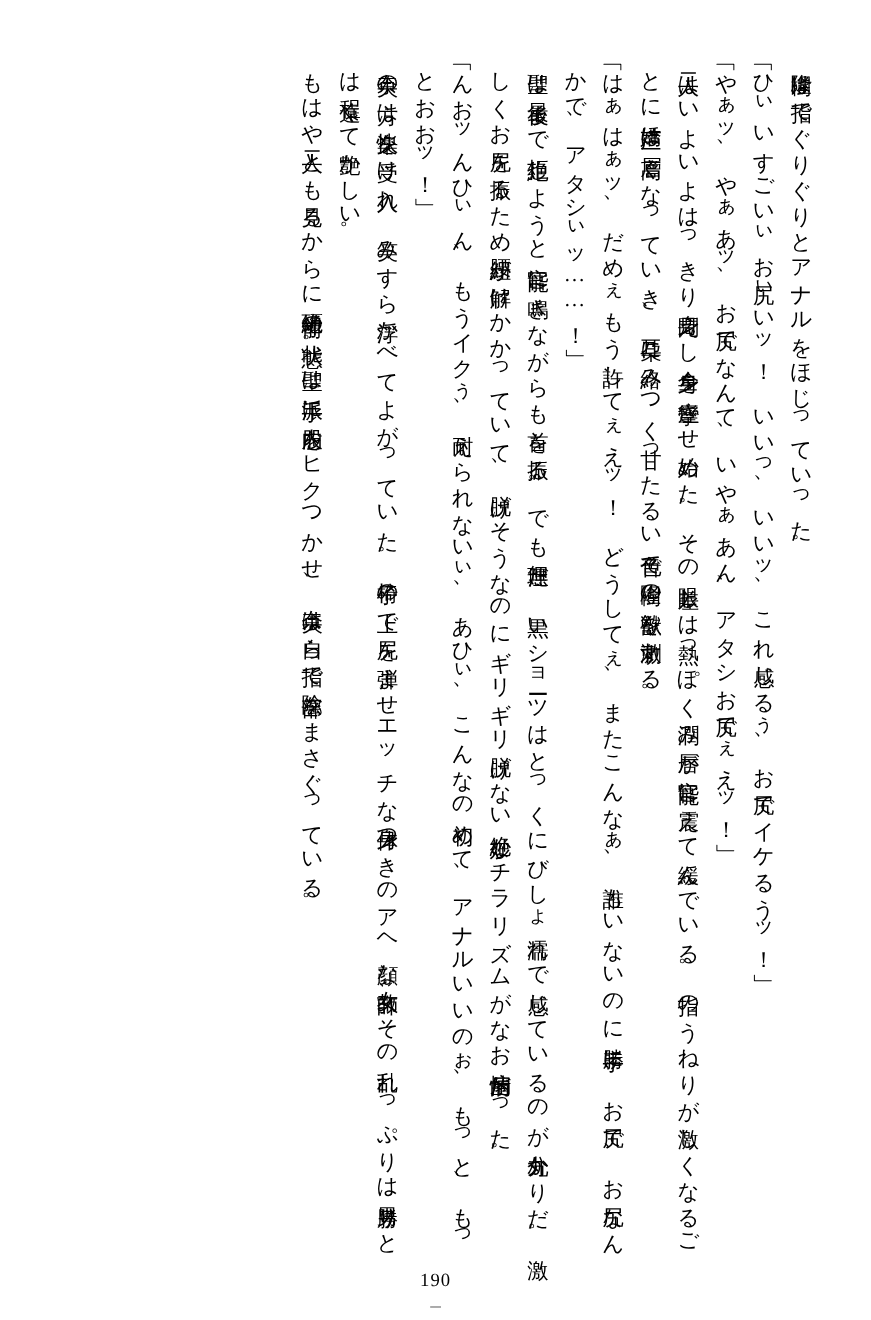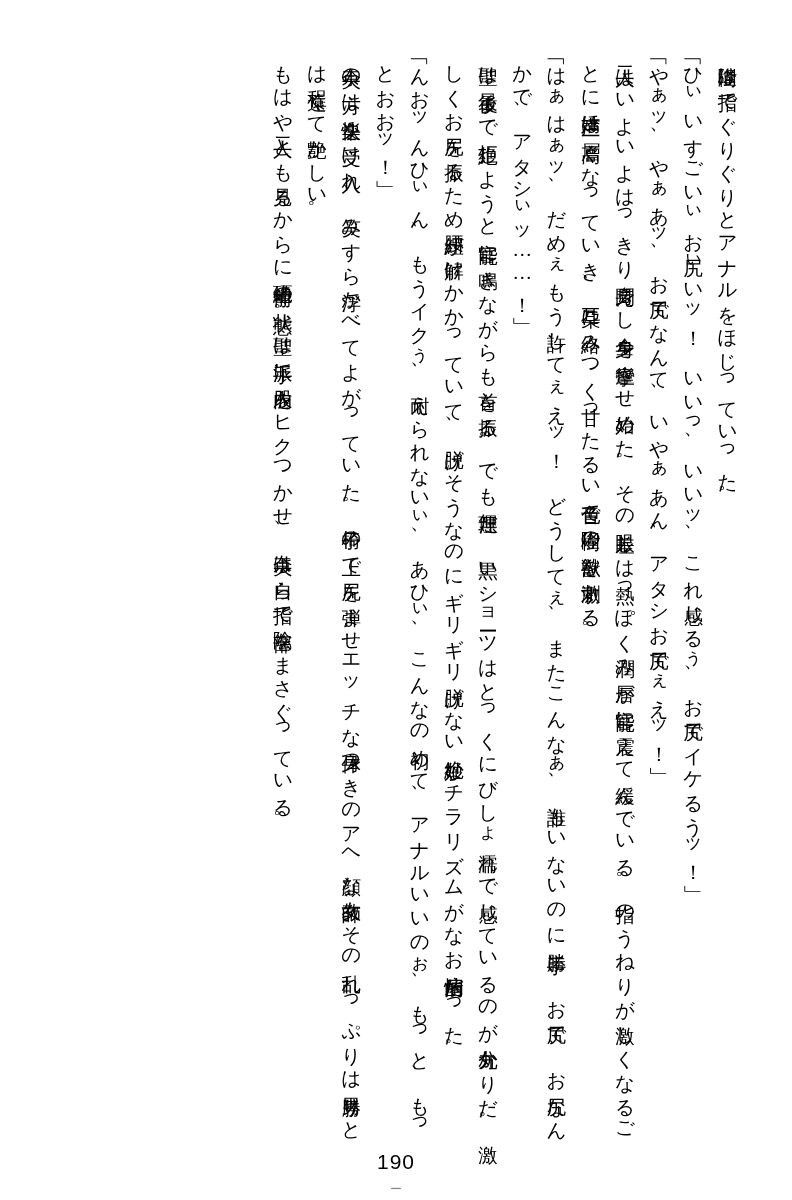--- a/index.html
+++ b/index.html
@@ -47,22 +47,22 @@
     padding: 0;
     text-indent: 0;
   }
 
   #page-number {
     position: absolute;
     bottom: 26px;
     left: 0;
     right: 0;
     text-align: center;
-    font-size: 21px;
-    font-family: Liberation Sans, sans-serif;
+    font-size: 17px;
+    font-family: Liberation Serif, serif;
     letter-spacing: 1px;
   }
 
   #bottom-mark {
     position: absolute;
     bottom: 2px;
     left: 50%;
     transform: translateX(-50%);
     font-size: 12px;
     color: #222;

